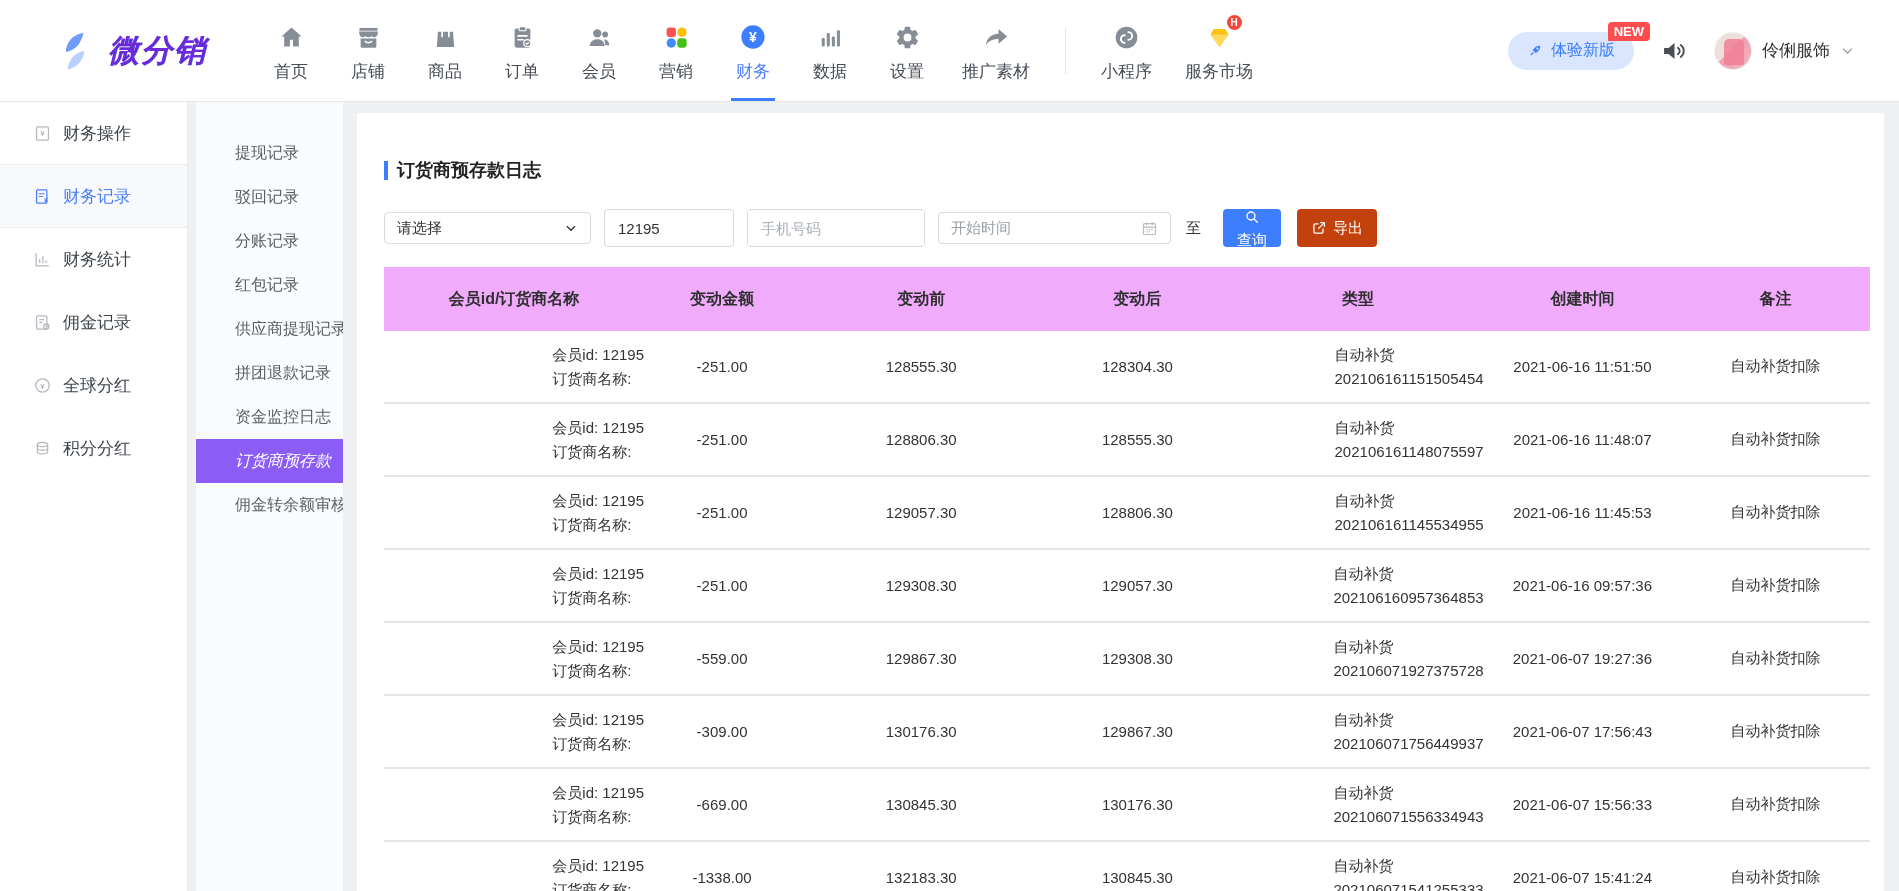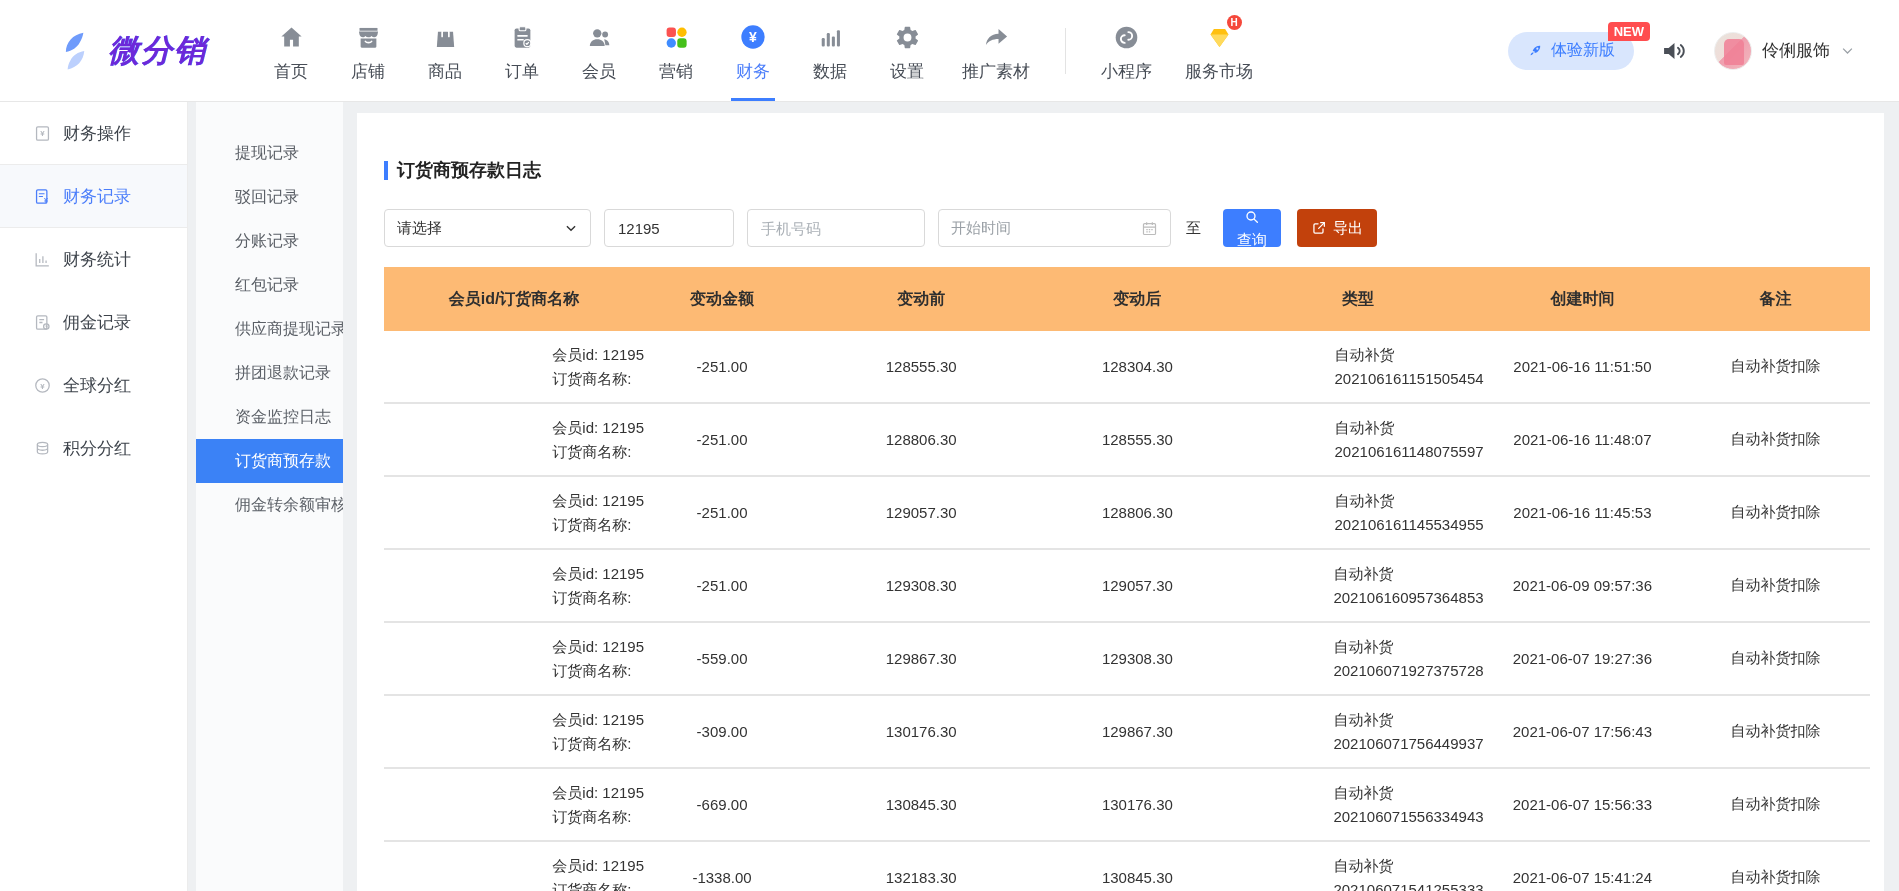--- a/index.html
+++ b/index.html
@@ -76,33 +76,33 @@
   .side-item.active .sico{ --c:#4a7dfa; }
   
   .submenu{
     position:absolute; top:102px; left:196px; width:155px; bottom:0;
     background:#fafbfc; padding-top:29px;
   }
   .sub-item{
     height:44px; display:flex; align-items:center; padding-left:39px;
     font-size:16px; color:#5a5f66; cursor:pointer; white-space:nowrap;
   }
-  .sub-item.active{ background:#3b82f6; color:#fff; }
+  .sub-item.active{ background:#8b5cf6; color:#fff;font-style:italic; }
   
   .page{ position:absolute; top:102px; left:343px; right:0; bottom:0; background:#eef0f2; }
   .card{
     position:absolute; top:11px; left:14px; right:15px; bottom:-20px; background:#fff;
     padding:0 14px 0 27px;
   }
   .page-title{ display:flex; align-items:center; gap:9px; margin-top:45px; }
   .title-bar{ width:4px; height:19px; background:#3d7eff; }
   .title-text{ font-size:18px; font-weight:bold; color:#222; }
   .filters{ display:flex; align-items:center; margin-top:27px; gap:13px; font-size:15px; }
   .ctrl{
-    height:38px; border:1px solid #d9d9d9; border-radius:4px; background:#fff;
+    height:32px; border:1px solid #d9d9d9; border-radius:4px; background:#fff;
     display:flex; align-items:center;
   }
   .select{ width:207px; justify-content:space-between; padding:0 12px; color:#333; cursor:pointer; }
   input.txt{
     height:38px; border:1px solid #d9d9d9; border-radius:4px; padding:0 13px;
     font-size:15px; color:#333; outline:none; font-family:inherit;
   }
   input.txt::placeholder{ color:#aab0b6; }
   .w1{ width:130px; } .w2{ width:178px; }
   .date{ width:233px; justify-content:space-between; padding:0 12px; color:#9aa0a6; cursor:pointer; }
@@ -110,21 +110,21 @@
   .btn{
     height:38px; border:none; border-radius:4px; color:#fff; font-size:15px;
     display:flex; align-items:center; gap:6px; padding:0 14px; cursor:pointer;
     font-family:inherit;
   }
   .btn-search{ background:#3d7eff; margin-left:7px;flex-direction:column; }
   .btn-export{ background:#c2410c; margin-left:3px; }
   
   .table{ margin-top:20px; }
   .thead{
-    display:flex; align-items:center; height:64px; background:#fdba74;
+    display:flex; align-items:center; height:64px; background:#f0abfc;
     font-size:16px; font-weight:bold; color:#2f2f2f;
   }
   .trow{
     display:flex; align-items:center; height:73px; border-bottom:2px solid #e4e4e4;
     font-size:15px; color:#333; background:#fff;
   }
   .c1{ width:17.5%; } .c2{ width:10.5%; } .c3{ width:16.3%; } .c4{ width:12.8%; }
   .c5{ width:16.9%; } .c6{ width:13.3%; } .c7{ flex:1; }
   .thead > div{ text-align:center; }
   .c2,.c3,.c4,.c6,.c7{ text-align:center; }
@@ -500,21 +500,21 @@
     </div>
     <div class="c2">-251.00</div>
     <div class="c3">129308.30</div>
     <div class="c4">129057.30</div>
     <div class="c5 cell-flex">
       <div class="cell-inner">
         <div>自动补货</div>
         <div>202106160957364853</div>
       </div>
     </div>
-    <div class="c6">2021-06-09 09:57:36</div>
+    <div class="c6">2021-06-16 09:57:36</div>
     <div class="c7">自动补货扣除</div>
   </div>
 
   <div class="trow">
     <div class="c1 cell-flex">
       <div class="cell-inner">
         <div><span>会员id: </span><span>12195</span></div>
         <div><span>订货商名称: </span><span></span></div>
       </div>
     </div>

